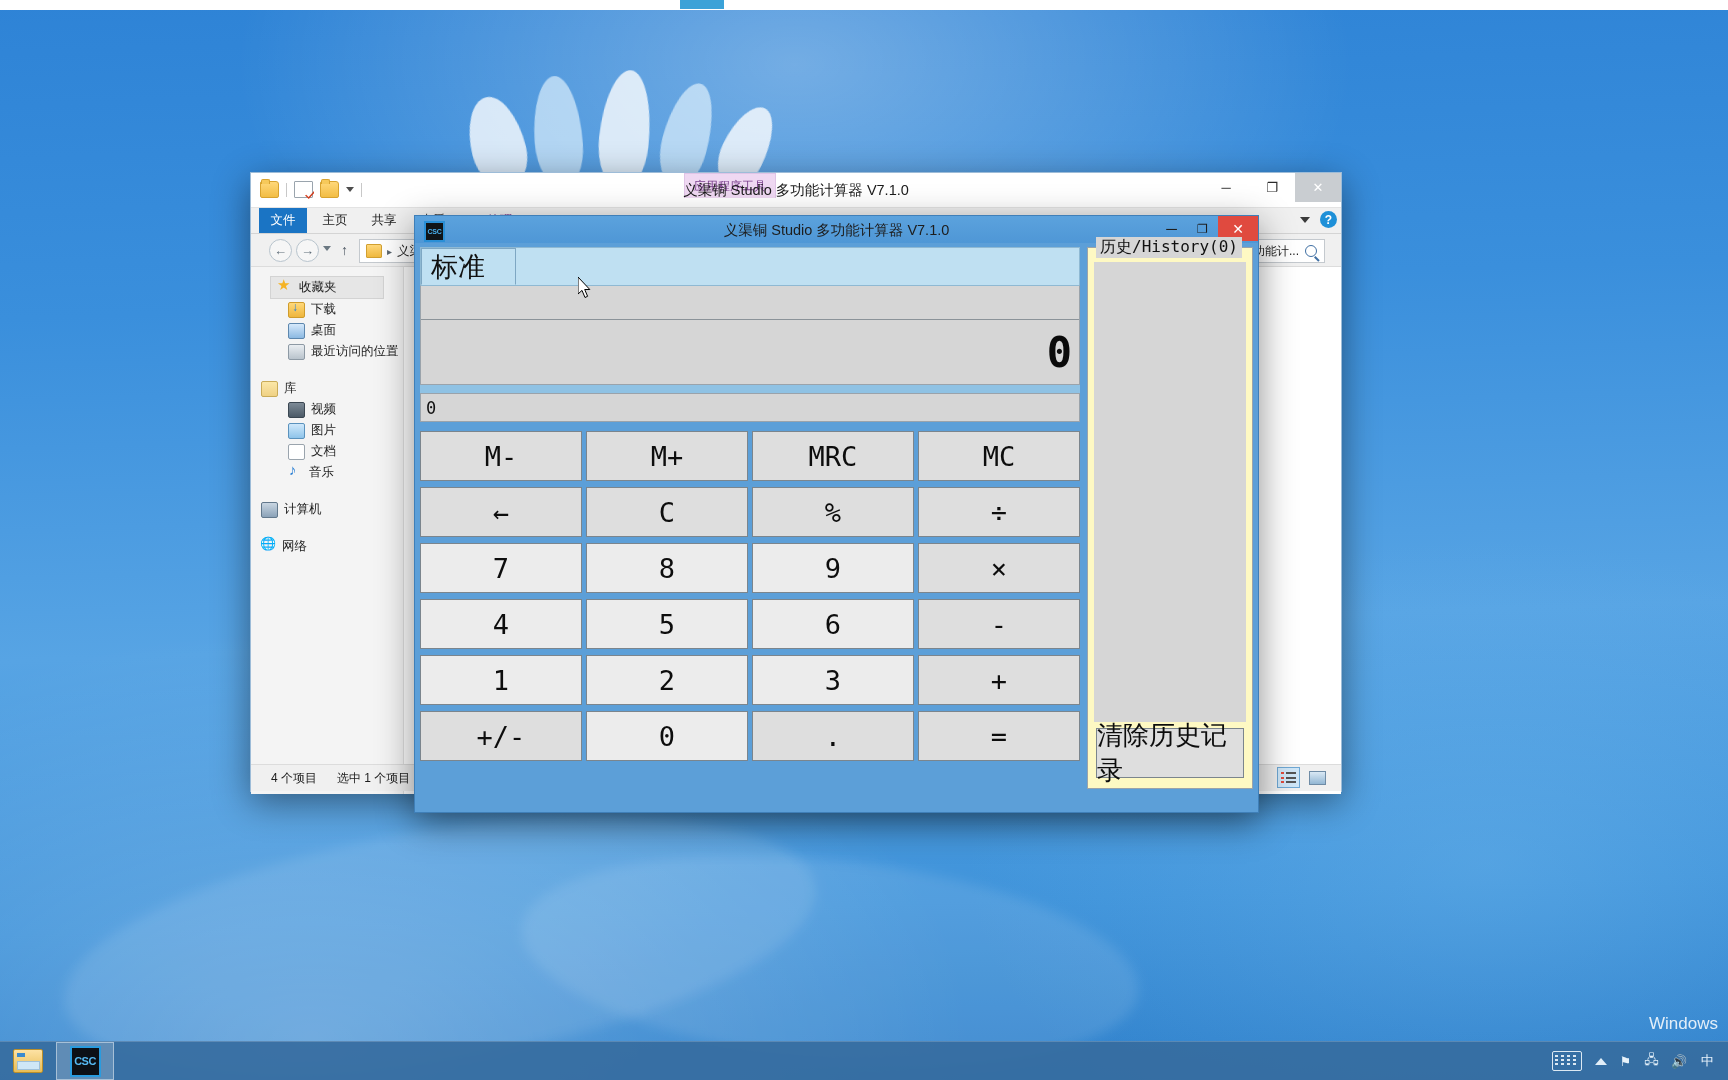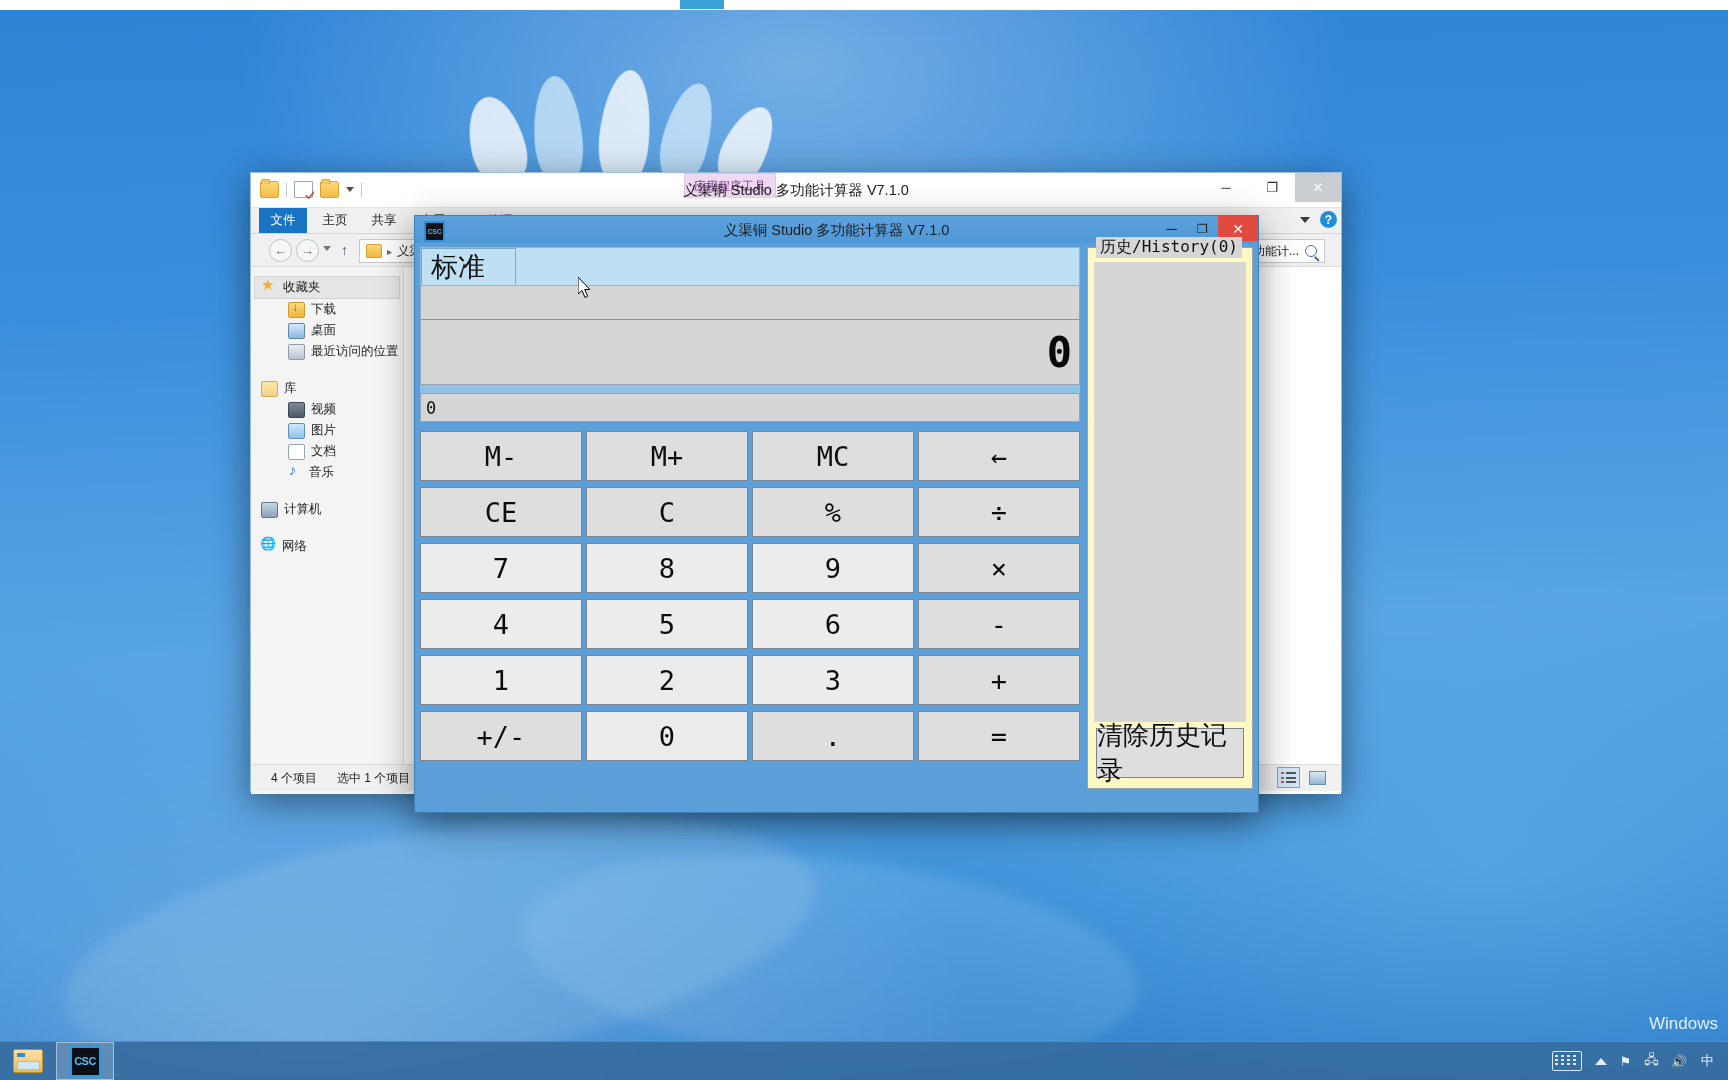--- a/index.html
+++ b/index.html
@@ -77,21 +77,21 @@
   .addr-folder{width:14px;height:12px;background:linear-gradient(#ffd87a,#f0b93f);border:1px solid #d2a030;border-radius:1px 2px 1px 1px;flex:none;}
   .addr-sep{color:#5b6670;font-size:10px;}
   #srchbox{position:absolute;right:16px;top:5px;width:150px;height:22px;background:#fff;border:1px solid #c4c9ce;display:flex;align-items:center;justify-content:flex-end;gap:6px;padding:0 7px;font-size:12px;color:#1d1d1d;}
   .mag{width:10px;height:10px;border:1.6px solid #3f6fa3;border-radius:50%;position:relative;flex:none;}
   .mag:after{content:"";position:absolute;right:-4px;bottom:-4px;width:6px;height:1.6px;background:#3f6fa3;transform:rotate(45deg);}
 
   #exp-body{position:relative;height:calc(100% - 34px - 25px - 32px);display:flex;background:#fff;}
   #exp-nav{width:152px;background:#f4f4f4;border-right:1px solid #e0e0e0;padding-top:9px;font-size:12.5px;color:#1d1d1d;}
   .nav-row{display:flex;align-items:center;gap:6px;height:21px;padding-left:10px;white-space:nowrap;}
   .nav-row.indent{padding-left:37px;}
-  .nav-row.sel{background:#e6e6e6;border:1px solid #d3d3d3;margin:0 3px;padding-left:7px;}
+  .nav-row.sel{background:#e6e6e6;border:1px solid #d3d3d3;margin:0 19px;padding-left:7px;}
   .nav-gap{height:16px;}
   .ic{width:15px;height:14px;flex:none;position:relative;border-radius:2px;}
   .ic-star{background:none;}
   .ic-star:before{content:"★";position:absolute;left:-1px;top:-5px;font-size:15px;color:#f5b324;}
   .ic-dl{background:linear-gradient(#ffd87a,#eeb53c);border:1px solid #cf9c2c;}
   .ic-dl:after{content:"↓";position:absolute;left:3px;top:-3px;font-size:12px;color:#2a7fd4;font-weight:bold;}
   .ic-desk{background:linear-gradient(#d6e9fb,#8cb9e2);border:1px solid #5d87ae;}
   .ic-recent{background:linear-gradient(#eaeef2,#b9c3cc);border:1px solid #8d99a4;}
   .ic-lib{background:linear-gradient(#fbe7a8,#efd184);border:1px solid #c9ab58;}
   .ic-vid{background:linear-gradient(#7d8a96,#4c5a67);border:1px solid #3a4651;}
@@ -333,23 +333,23 @@
       <div id="disp-wrap">
         <div id="disp-expr"></div>
         <div id="disp-main">0</div>
       </div>
       <div id="disp-gap"></div>
       <div id="disp-sub">0</div>
 
       <div id="keys">
         <div class="key">M-</div>
         <div class="key">M+</div>
+        <div class="key">MRC</div>
         <div class="key">MC</div>
         <div class="key">←</div>
-        <div class="key">CE</div>
         <div class="key">C</div>
         <div class="key">%</div>
         <div class="key">÷</div>
         <div class="key num">7</div>
         <div class="key num">8</div>
         <div class="key num">9</div>
         <div class="key">×</div>
         <div class="key num">4</div>
         <div class="key num">5</div>
         <div class="key num">6</div>

